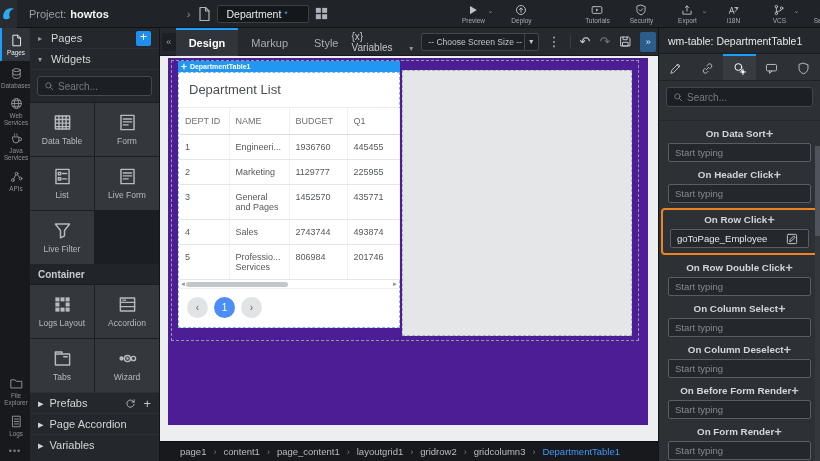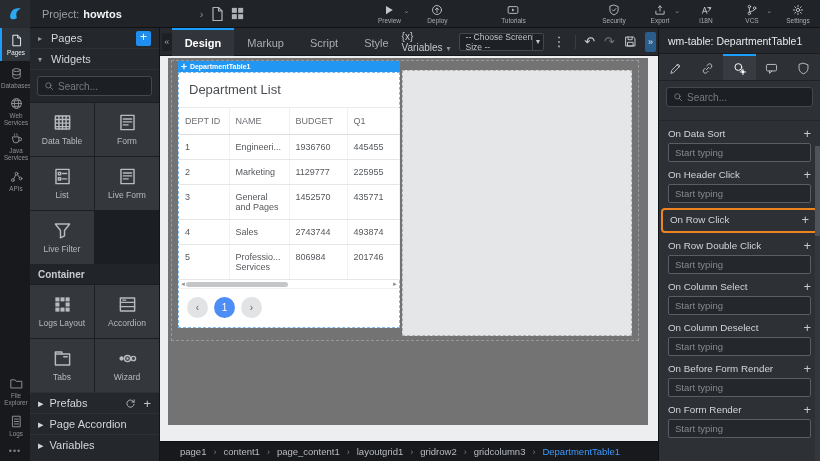--- a/index.html
+++ b/index.html
@@ -83,21 +83,21 @@
   #screenSize .arr { margin-left:auto; width:14px; height:16px; display:flex; align-items:center;
     justify-content:center; font-size:7px; color:#c3c7cc; border-left:1px solid #43474d; }
   .tool-ic { color:#c9cdd2; font-size:13px; margin-left:9px; display:flex; align-items:center; }
   .tool-ic.dim { color:#6f747a; }
   .tool-ic .ic { width:13px; height:13px; }
   #vsep { width:1px; height:14px; background:#3a3e44; margin-left:9px; }
   #expandR { margin-left:8px; margin-right:2px; width:16px; height:20px; background:#2b5d8c;
     border-radius:2px; color:#dfe5ea; font-size:9px; display:flex; align-items:center; justify-content:center; }
 
   #canvas { flex:1; background:#eceeef; position:relative; overflow:hidden; }
-  #artboard { position:absolute; left:8px; top:2px; width:480px; height:367px; background:#737373;padding-left:34px; }
+  #artboard { position:absolute; left:8px; top:2px; width:480px; height:367px; background:#4c1d95;padding-left:34px; }
   #outline { position:absolute; left:3px; top:2px; width:468px; height:281px; border:1px dashed #96999d; }
   #graycol { position:absolute; left:234px; top:12px; width:230px; height:266px; background:#e5e6e7;
     border:1px dashed #b0b3b6; }
   #wlabel { position:absolute; left:10px; top:3px; width:222px; height:11px; background:#2196f3;
     color:#fff; font-size:7px; line-height:11px; font-weight:bold; padding-left:3px; }
   #wlabel .cross { margin-right:3px; font-weight:bold; }
   #tblw { position:absolute; left:10px; top:14px; width:222px; background:#fff; border:1px dashed #7fb8ef; }
   #tblTitle { font-size:13px; color:#4a4d52; padding:9px 10px 10px; border-bottom:1px solid #ebebeb; }
   #tblw table { border-collapse:collapse; width:100%; font-size:9px; color:#55585c; table-layout:fixed; }
   #tblw th { font-weight:normal; color:#6b6e72; text-align:left; padding:8px 6px; border-bottom:1px solid #ddd;
@@ -126,21 +126,21 @@
     align-items:center; padding-left:9px; font-size:10.5px; color:#e8eaec; }
   #rpTabs { height:27px; display:flex; border-bottom:1px solid #1f2226; }
   .rptab { flex:1; display:flex; align-items:center; justify-content:center; color:#b9bdc2;
     border-top:2px solid transparent; }
   .rptab .ic { width:13px; height:13px; }
   .rptab.active { background:#383c42; border-top-color:#1a9fff; color:#fff; }
   #rpScrollTrack { position:absolute; right:0; top:118px; bottom:0; width:5px; background:#34383d; }
   #rpScrollThumb { position:absolute; right:0; top:0; width:5px; height:90px; background:#50545a; }
   #events { flex:1; overflow:hidden; padding-bottom:4px; position:relative; }
   .evt { margin:6px 9px 0; }
-  .evt-h { display:flex; justify-content:space-between; align-items:center; height:13px; }
+  .evt-h { display:flex; justify-content:center; align-items:center; height:13px;font-weight:bold; }
   .evt-label { font-size:9.8px; color:#d2d5d9; }
   .evt-plus { color:#c6cacf; font-size:13px; line-height:11px; }
   .evt-input { margin-top:3px; height:19px; background:#24272c; border:1px solid #5a5e64;
     border-radius:2px; display:flex; align-items:center; padding:0 6px; font-size:9.5px; color:#868a90; }
   .evt-input .val { color:#e6e8eb; }
   .evt-input .edit { margin-left:auto; width:20px; height:17px; display:flex; align-items:center;
     justify-content:center; color:#d2d5d9; }
   .evt-input .edit .ic { width:12px; height:12px; }
   .evt.hl { border:2px solid #ee8420; border-radius:4px; margin:5px 2px 0; padding:3px 7px 5px; }
   .evt-divider { height:1px; background:#24272b; margin-top:7px; }
@@ -158,20 +158,24 @@
     <span>Project:</span><b>howtos</b>
   </div>
   <span id="proj-chev">›</span>
   <div id="pageSel">
     <span class="ic pg-doc">
       <svg viewBox="0 0 16 16">
           <path d="M4 1.5h5.5L13 5v9.5H4z"></path>
           <path d="M9.5 1.5V5H13"></path>
         </svg>
       </span>
+    <span id="pageName">
+      <span>Department</span>
+        <span class="star">*</span>
+    </span>
     <span class="ic" id="pageGrid">
       <svg viewBox="0 0 16 16">
           <g fill="currentColor" stroke="none">
             <rect x="2" y="2" width="5.3" height="5.3"></rect>
             <rect x="8.7" y="2" width="5.3" height="5.3"></rect>
             <rect x="2" y="8.7" width="5.3" height="5.3"></rect>
             <rect x="8.7" y="8.7" width="5.3" height="5.3"></rect>
           </g>
         </svg>
       </span>
@@ -475,21 +479,20 @@
       </div>
     </div>
 </div>
 
 <div id="center">
   <div id="ctoolbar">
     <div id="collapseL">«</div>
     <div id="ctabs" style="display: flex;">
         <div class="ctab active">Design</div>
         <div class="ctab">Markup</div>
-        <div class="ctab">Script</div>
         <div class="ctab">Style</div>
       </div>
     <div id="varsBtn">
       <span>{x} Variables</span>
       <span class="crt">▾</span>
     </div>
     <div id="screenSize">
       <span>-- Choose Screen Size --</span>
       <span class="arr">▼</span>
     </div>
@@ -664,20 +667,31 @@
         </div>
         <div class="evt-input">
           <span>Start typing</span>
         </div>
       </div>
       <div class="evt hl">
         <div class="evt-h">
           <span class="evt-label">On Row Click</span>
           <span class="evt-plus">+</span>
         </div>
+        <div class="evt-input">
+          <span class="val">goToPage_Employee</span>
+          <span class="edit">
+            <span class="ic">
+              <svg viewBox="0 0 16 16">
+                <rect x="1.8" y="1.8" width="12.4" height="12.4" rx="1.5"></rect>
+                <path d="M5 11l.7-2.5 4.6-4.6 1.8 1.8-4.6 4.6z"></path>
+              </svg>
+            </span>
+          </span>
+        </div>
       </div>
       <div class="evt">
         <div class="evt-h">
           <span class="evt-label">On Row Double Click</span>
           <span class="evt-plus">+</span>
         </div>
         <div class="evt-input">
           <span>Start typing</span>
         </div>
       </div>

